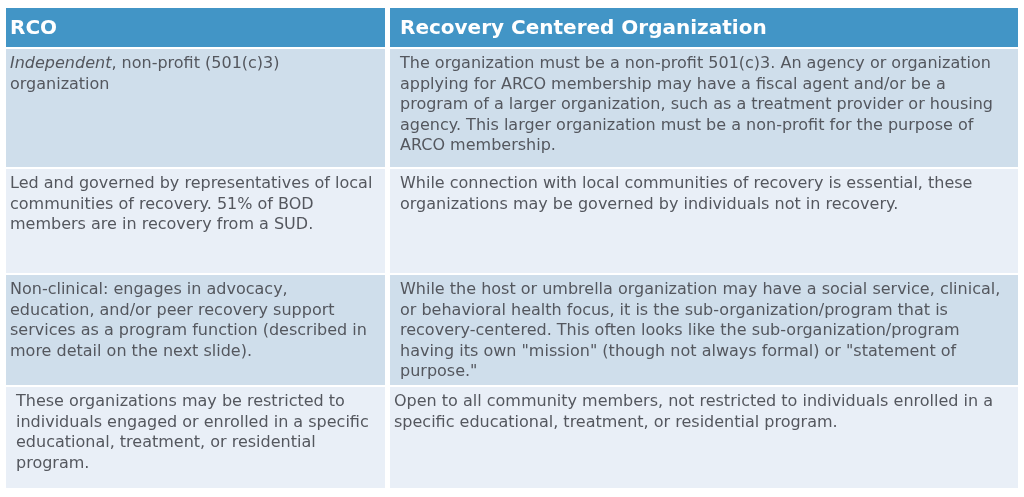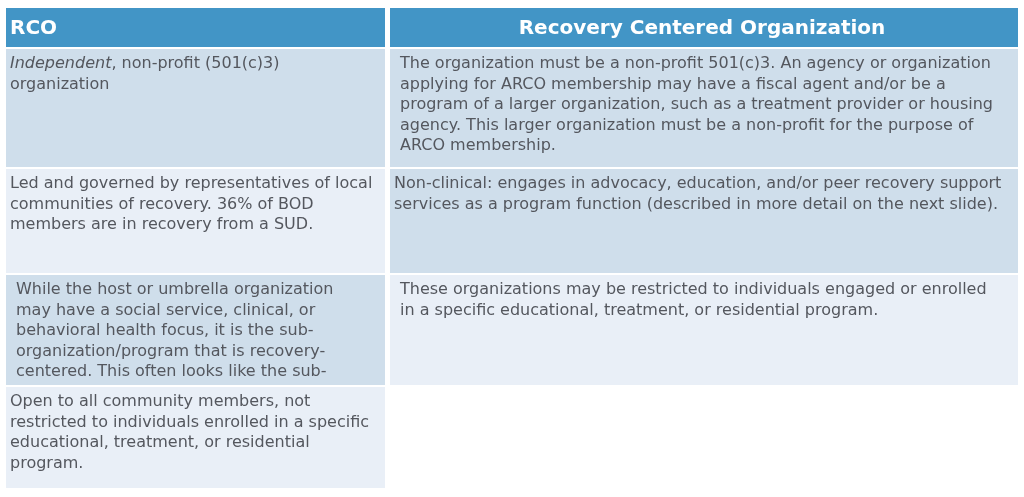--- a/index.html
+++ b/index.html
@@ -30,21 +30,21 @@
     grid-template-rows: 39px 118px 104px 110px 101px;
     gap: 2px 5px;
   }
   .cell {
     font-size: 16px;
     line-height: 20.5px;
     color: var(--text-color);
     overflow: hidden;
   }
   .cell.left  { padding: 4px 8px 4px 4px; }
-  .cell.right { padding: 4px 14px 4px 10px; justify-content: center; }
+  .cell.right { padding: 4px 14px 4px 10px; }
   .cell.head {
     display: flex;
     align-items: center;
     background: var(--header-bg);
     color: var(--header-text);
     font-size: 20px;
     font-weight: bold;
     line-height: 1;
   }
   .cell.head.left  { padding: 0 8px 2px 4px; }
@@ -66,21 +66,24 @@
   </div>
 
   <div class="cell left row-odd">
     <span class="italic">Independent</span><span>, non-profit (501(c)3) organization</span>
   </div>
   <div class="cell right row-odd">
     <span>The organization must be a non-profit 501(c)3. An agency or organization applying for ARCO membership may have a fiscal agent and/or be a program of a larger organization, such as a treatment provider or housing agency. This larger organization must be a non-profit for the purpose of ARCO membership.</span>
   </div>
 
   <div class="cell left row-even">
-    <span>Led and governed by representatives of local communities of recovery. 36% of BOD members are in recovery from a SUD.</span>
+    <span>Led and governed by representatives of local communities of recovery. 51% of BOD members are in recovery from a SUD.</span>
+  </div>
+  <div class="cell right row-even">
+    <span>While connection with local communities of recovery is essential, these organizations may be governed by individuals not in recovery.</span>
   </div>
 
   <div class="cell left row-odd">
     <span>Non-clinical: engages in advocacy, education, and/or peer recovery support services as a program function (described in more detail on the next slide).</span>
   </div>
   <div class="cell right row-odd">
     <span>While the host or umbrella organization may have a social service, clinical, or behavioral health focus, it is the sub-organization/program that is recovery-centered. This often looks like the sub-organization/program having its own "mission" (though not always formal) or "statement of purpose."</span>
   </div>
 
   <div class="cell right row-even">

